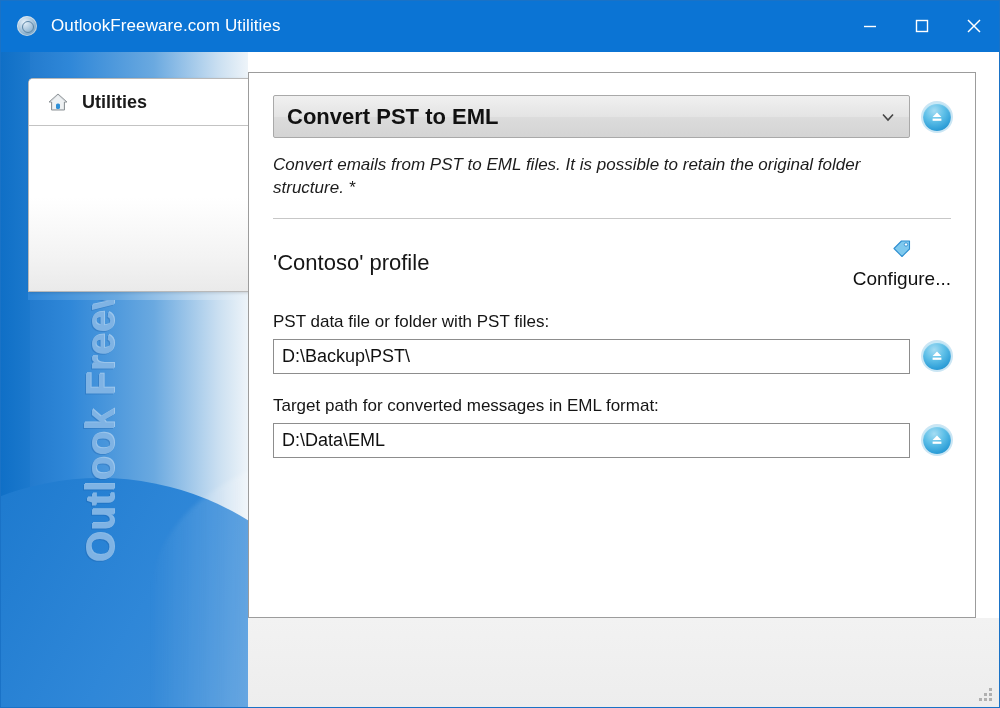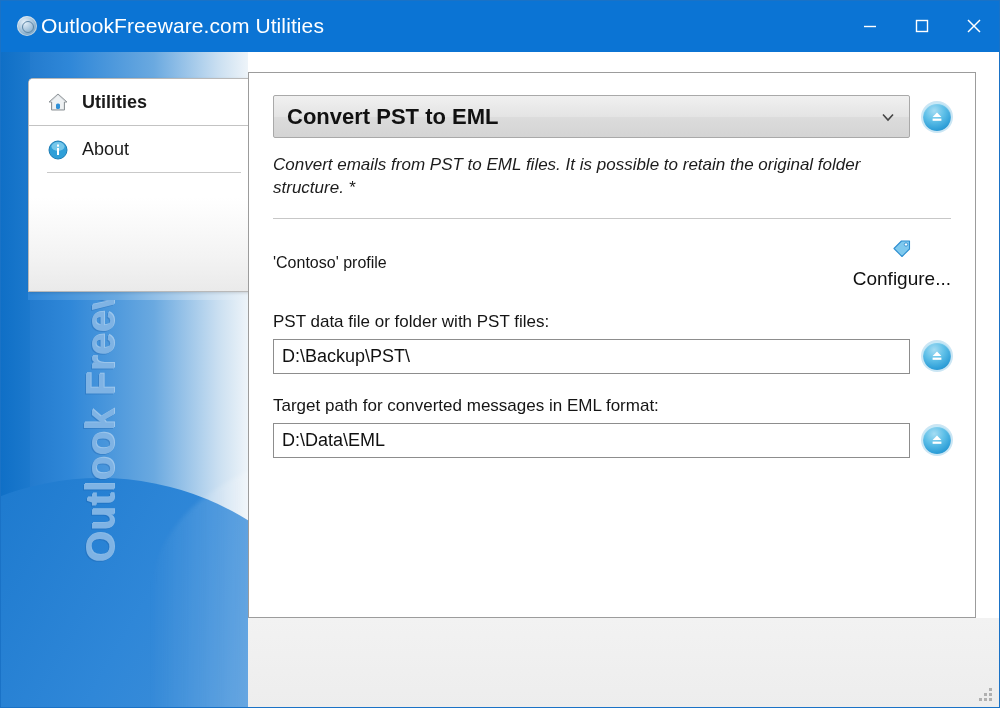--- a/index.html
+++ b/index.html
@@ -38,23 +38,23 @@
   }
   .title-icon::after {
     content: "";
     position: absolute;
     left: 5px; top: 5px;
     width: 10px; height: 10px;
     border-radius: 50%;
     border: 1.5px solid #5d86a6;
   }
   .title-text {
-    margin-left: 4px;
+    margin-left: 14px;
     color: #ffffff;
-    font-size: 21px;
+    font-size: 17px;
     letter-spacing: .1px;
     white-space: nowrap;
   }
   .win-controls {
     position: absolute;
     right: 0; top: 0;
     height: 52px;
     display: flex;
     align-items: center;
   }
@@ -231,21 +231,21 @@
     margin-top: 18px;
     height: 1px;
     background: #c7c7c7;
   }
 
   .profile-row {
     margin-top: 18px;
     display: flex;
     align-items: center;
   }
-  .profile-text { font-size: 16px; color: #161616; }
+  .profile-text { font-size: 22px; color: #161616; }
   .configure {
     margin-left: auto;
     display: flex;
     align-items: center;
     gap: 9px;
     font-size: 19px;
     color: #111111;
     flex-direction: column;
   }
   .icon-tag { width: 22px; height: 22px; flex:0 0 auto; }
@@ -373,33 +373,20 @@
       <span class="icon-home">
         <svg width="22" height="22" viewBox="0 0 22 22" aria-hidden="true">
           <path d="M11 3 L20 11 L17.5 11 L17.5 19 L4.5 19 L4.5 11 L2 11 Z" fill="#d9dde0" stroke="#8e9498" stroke-width="1"></path>
           <path d="M11 4.4 L18 11 L16.4 11 L16.4 18 L5.6 18 L5.6 11 L4 11 Z" fill="#eef1f3"></path>
           <rect x="9" y="12.5" width="4" height="5.5" rx="1.6" fill="#2f8fd6"></rect>
         </svg>
       </span>
       <span class="tab-label">Utilities</span>
     </div>
 
-    <div class="tab">
-      <span class="icon-info">
-        <svg width="22" height="22" viewBox="0 0 22 22" aria-hidden="true">
-          <circle cx="11" cy="11" r="9" fill="#2f9fd8"></circle>
-          <circle cx="11" cy="11" r="9" fill="none" stroke="#1c7db5" stroke-width="1"></circle>
-          <ellipse cx="11" cy="7.5" rx="6.6" ry="4.4" fill="#8fd4f0" opacity=".75"></ellipse>
-          <rect x="10" y="9" width="2" height="7" fill="#ffffff"></rect>
-          <rect x="10" y="5.5" width="2" height="2.2" fill="#ffffff"></rect>
-        </svg>
-      </span>
-      <span class="tab-label">About</span>
-      <div class="tab-sep" style="bottom:0;"></div>
-    </div>
 
   </div>
 
   <div class="content">
     <div class="content-inner">
 
       <div class="combo-row">
         <div class="combo">
           <span class="combo-text">Convert PST to EML</span>
           <span class="chev">

